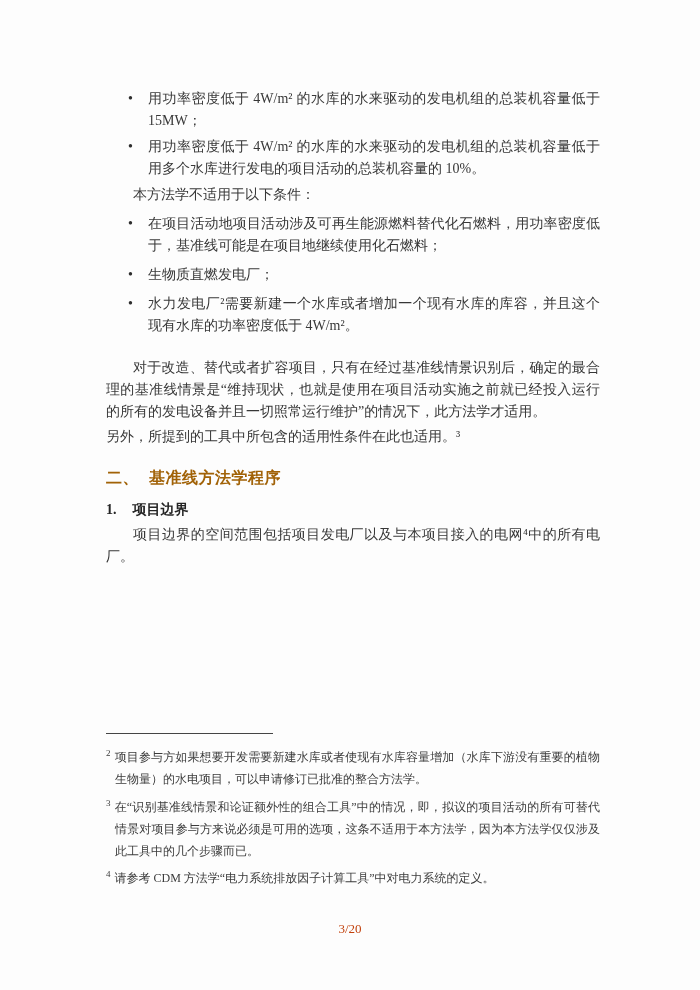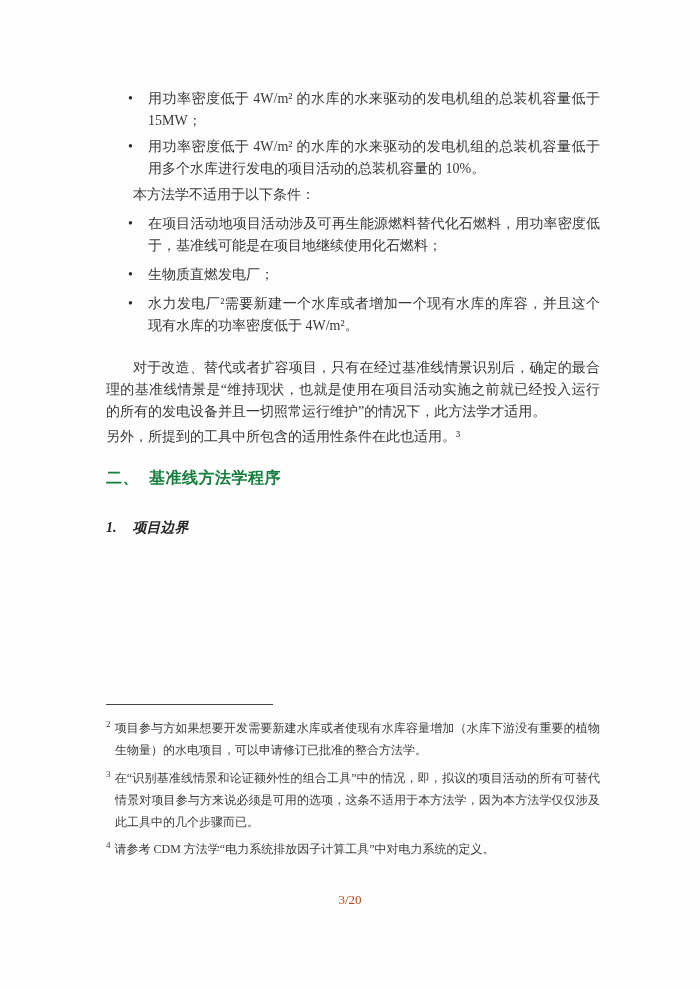--- a/index.html
+++ b/index.html
@@ -25,28 +25,28 @@
   }
   .list-applicability li + li{margin-top:4px;}
   .list-exclusions{margin-top:7px;}
   .list-exclusions li + li{margin-top:7px;}
   .p-not-applicable{margin-top:4px;text-indent:27px;}
   .p-retrofit{margin-top:20px;text-indent:27px;}
   .p-additional{margin-top:3px;}
   .h-section{
     margin-top:18px;
     font-size:16px;line-height:24px;
-    font-weight:bold;color:#15803d;
+    font-weight:bold;color:#a16207;
     letter-spacing:0.5px;
   }
   .h-section .h-title{margin-left:10px;}
   .h-subsection{
-    margin-top:27px;
+    margin-top:9px;
     font-size:14px;line-height:22px;
-    font-weight:bold;color:#252525;font-style:italic;
+    font-weight:bold;color:#252525;
   }
   .h-subsection .h-title{margin-left:16px;}
   .p-boundary-1{margin-top:3px;text-indent:27px;}
   .p-boundary-2{margin-top:5px;text-indent:27px;}
   .fn-separator{
     margin-top:165px;
     width:167px;height:0;
     border-top:1px solid #454545;
   }
   .footnotes{font-size:12px;line-height:22px;color:#3b3b3b;}
@@ -102,20 +102,21 @@
   <p class="body-text p-additional">另外，所提到的工具中所包含的适用性条件在此也适用。³</p>
 
   <div class="h-section">
     <span class="h-num">二、</span><span class="h-title">基准线方法学程序</span>
   </div>
 
   <div class="h-subsection">
     <span class="h-num">1.</span><span class="h-title">项目边界</span>
   </div>
 
+  <p class="body-text p-boundary-1">项目边界的空间范围包括项目发电厂以及与本项目接入的电网⁴中的所有电厂。</p>
 
 
   <div class="fn-separator"></div>
 
   <div class="footnotes">
     <div class="footnote fn-2">
       <sup>2</sup><span>项目参与方如果想要开发需要新建水库或者使现有水库容量增加（水库下游没有重要的植物生物量）的水电项目，可以申请修订已批准的整合方法学。</span>
     </div>
     <div class="footnote fn-3">
       <sup>3</sup><span>在“识别基准线情景和论证额外性的组合工具”中的情况，即，拟议的项目活动的所有可替代情景对项目参与方来说必须是可用的选项，这条不适用于本方法学，因为本方法学仅仅涉及此工具中的几个步骤而已。</span>

